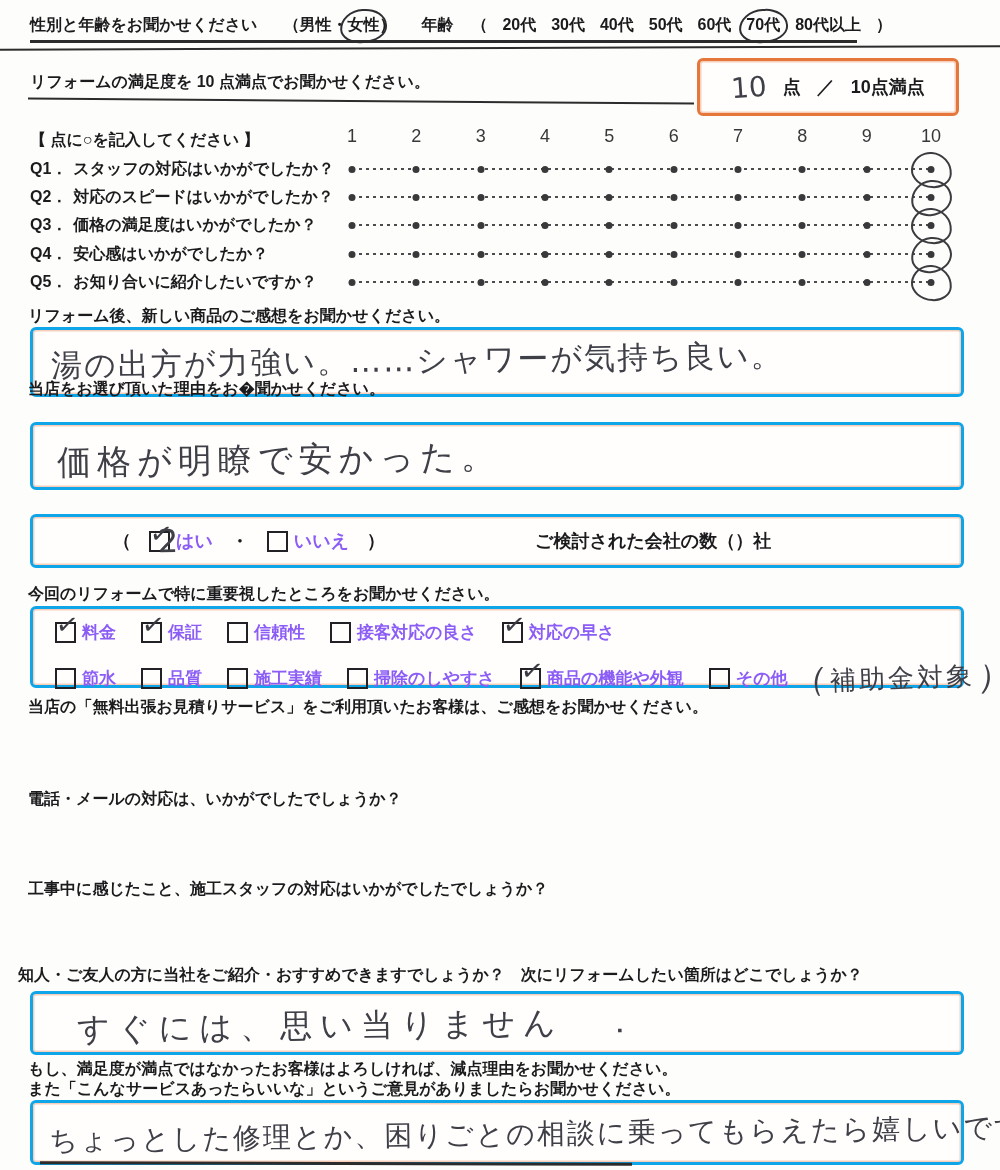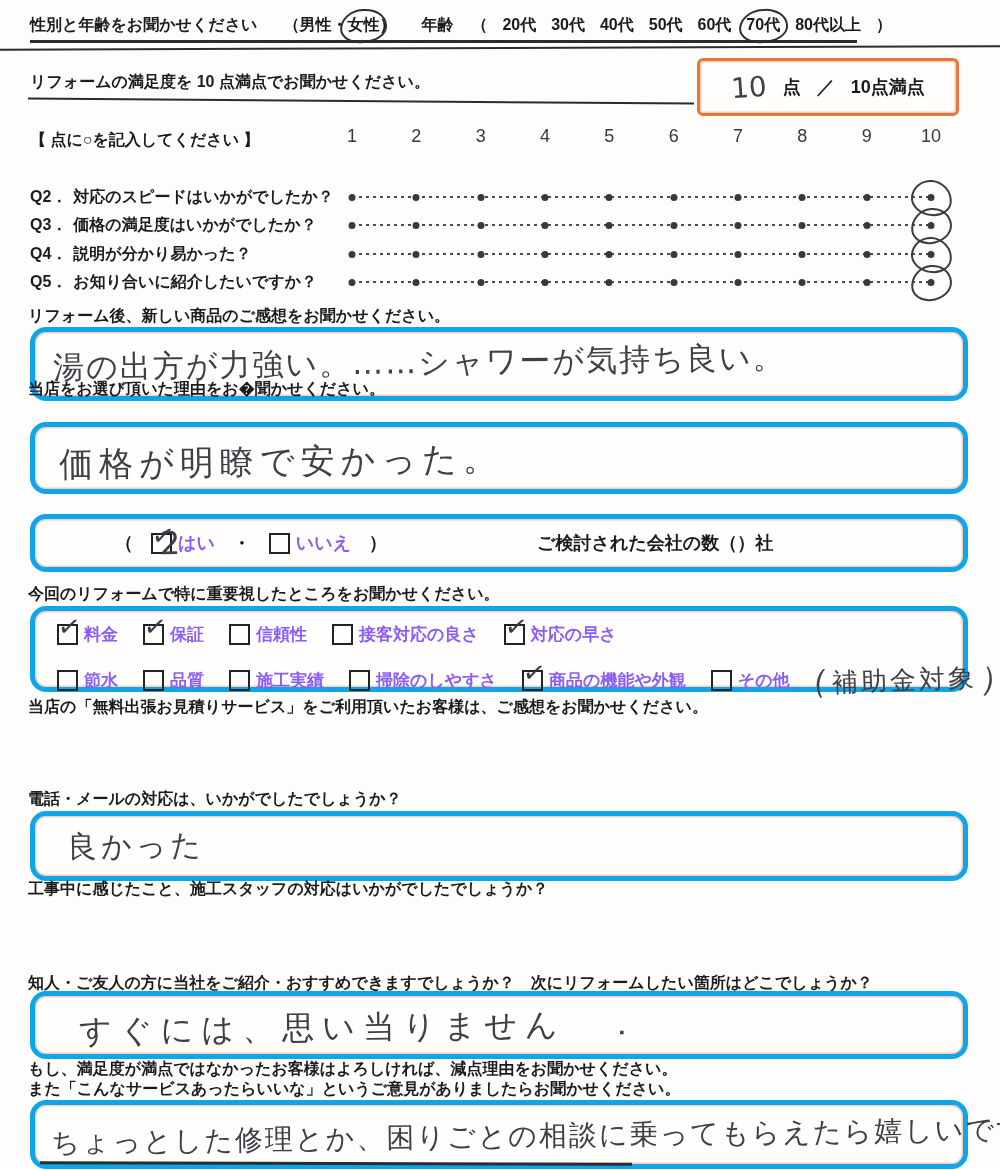--- a/index.html
+++ b/index.html
@@ -70,21 +70,21 @@
   .dotline i:nth-of-type(5){left:44.444%}.dotline i:nth-of-type(6){left:55.555%}
   .dotline i:nth-of-type(7){left:66.666%}.dotline i:nth-of-type(8){left:77.777%}
   .dotline i:nth-of-type(9){left:88.888%}.dotline i:nth-of-type(10){left:100%}
   .sel-circle{position:absolute;left:100%;margin-left:-20px;top:-17px;
     width:37px;height:32px;border:2.5px solid #3c3c40;
     border-radius:52% 48% 56% 44% / 58% 50% 50% 42%;transform:rotate(-5deg);}
   .scale-row:nth-of-type(odd) .sel-circle{transform:rotate(4deg);border-radius:48% 52% 45% 55%/52% 58% 42% 48%;}
   
   .obox{
     position:absolute;left:30px;width:928px;
-    border:5px solid #0ea5e9;border-radius:16px;background:#fffefd;
+    border:3px solid #0ea5e9;border-radius:6px;background:#fffefd;
     box-shadow:inset 0 0 0 1.5px rgba(229,118,60,.35);
   }
   .obox .hand{position:absolute;transform:rotate(-0.8deg);}
   
   .cb-item{display:inline-flex;align-items:center;position:relative;}
   .cb{position:relative;display:inline-block;width:17px;height:17px;
     border:2px solid #222226;background:transparent;margin-right:6px;flex:none;}
   .checkmark{
     position:absolute;left:-1px;top:-13px;
     font-family:"DejaVu Sans",sans-serif;font-size:27px;color:#3a3a42;
@@ -152,20 +152,37 @@
       <span>3</span>
       <span>4</span>
       <span>5</span>
       <span>6</span>
       <span>7</span>
       <span>8</span>
       <span>9</span>
       <span>10</span>
   </div>
 
+  <div class="scale-row" style="top:154px;">
+    <span class="q-label"><b>Q1．</b><span>スタッフの対応はいかがでしたか？</span></span>
+    <div class="dotline">
+        <span class="dash"></span>
+        <i></i>
+        <i></i>
+        <i></i>
+        <i></i>
+        <i></i>
+        <i></i>
+        <i></i>
+        <i></i>
+        <i></i>
+        <i></i>
+        <span class="sel-circle"></span>
+      </div>
+  </div>
   <div class="scale-row" style="top:182px;">
     <span class="q-label"><b>Q2．</b><span>対応のスピードはいかがでしたか？</span></span>
     <div class="dotline">
         <span class="dash"></span>
         <i></i>
         <i></i>
         <i></i>
         <i></i>
         <i></i>
         <i></i>
@@ -187,21 +204,21 @@
         <i></i>
         <i></i>
         <i></i>
         <i></i>
         <i></i>
         <i></i>
         <span class="sel-circle"></span>
       </div>
   </div>
   <div class="scale-row" style="top:239px;">
-    <span class="q-label"><b>Q4．</b><span>説明が分かり易かった？</span></span>
+    <span class="q-label"><b>Q4．</b><span>安心感はいかがでしたか？</span></span>
     <div class="dotline">
         <span class="dash"></span>
         <i></i>
         <i></i>
         <i></i>
         <i></i>
         <i></i>
         <i></i>
         <i></i>
         <i></i>
@@ -327,27 +344,24 @@
             <span class="paren">）</span>
           </span>
         </span>
       </div>
     </div>
   </div>
 
   <div class="abs printed" style="left:28px;top:697px;">当店の「無料出張お見積りサービス」をご利用頂いたお客様は、ご感想をお聞かせください。</div>
 
   <div class="abs printed" style="left:28px;top:789px;">電話・メールの対応は、いかがでしたでしょうか？</div>
-  <div class="obox" style="top:811px;height:60px;">
-    <span class="hand" style="left:32px;top:10px;font-size:30px;letter-spacing:4px;">良かった</span>
-  </div>
 
   <div class="abs printed" style="left:28px;top:879px;">工事中に感じたこと、施工スタッフの対応はいかがでしたでしょうか？</div>
 
-  <div class="abs printed" style="left:28px;top:965px;margin-top:8px;">知人・ご友人の方に当社をご紹介・おすすめできますでしょうか？　次にリフォームしたい箇所はどこでしょうか？</div>
+  <div class="abs printed" style="left:18px;top:965px;">知人・ご友人の方に当社をご紹介・おすすめできますでしょうか？　次にリフォームしたい箇所はどこでしょうか？</div>
   <div class="obox" style="top:991px;height:58px;">
     <span class="hand" style="left:44px;top:10px;font-size:32px;letter-spacing:8px;">すぐには、思い当りません　．</span>
   </div>
 
   <div class="abs printed" style="left:28px;top:1079px;">また「こんなサービスあったらいいな」というご意見がありましたらお聞かせください。</div>
   <div class="abs printed" style="left:28px;top:1059px;">もし、満足度が満点ではなかったお客様はよろしければ、減点理由をお聞かせください。</div>
   <div class="obox" style="top:1100px;height:59px;">
     <span class="hand" style="left:16px;top:12px;font-size:28px;letter-spacing:2px;">ちょっとした修理とか、困りごとの相談に乗ってもらえたら嬉しいです。</span>
   </div>
 

